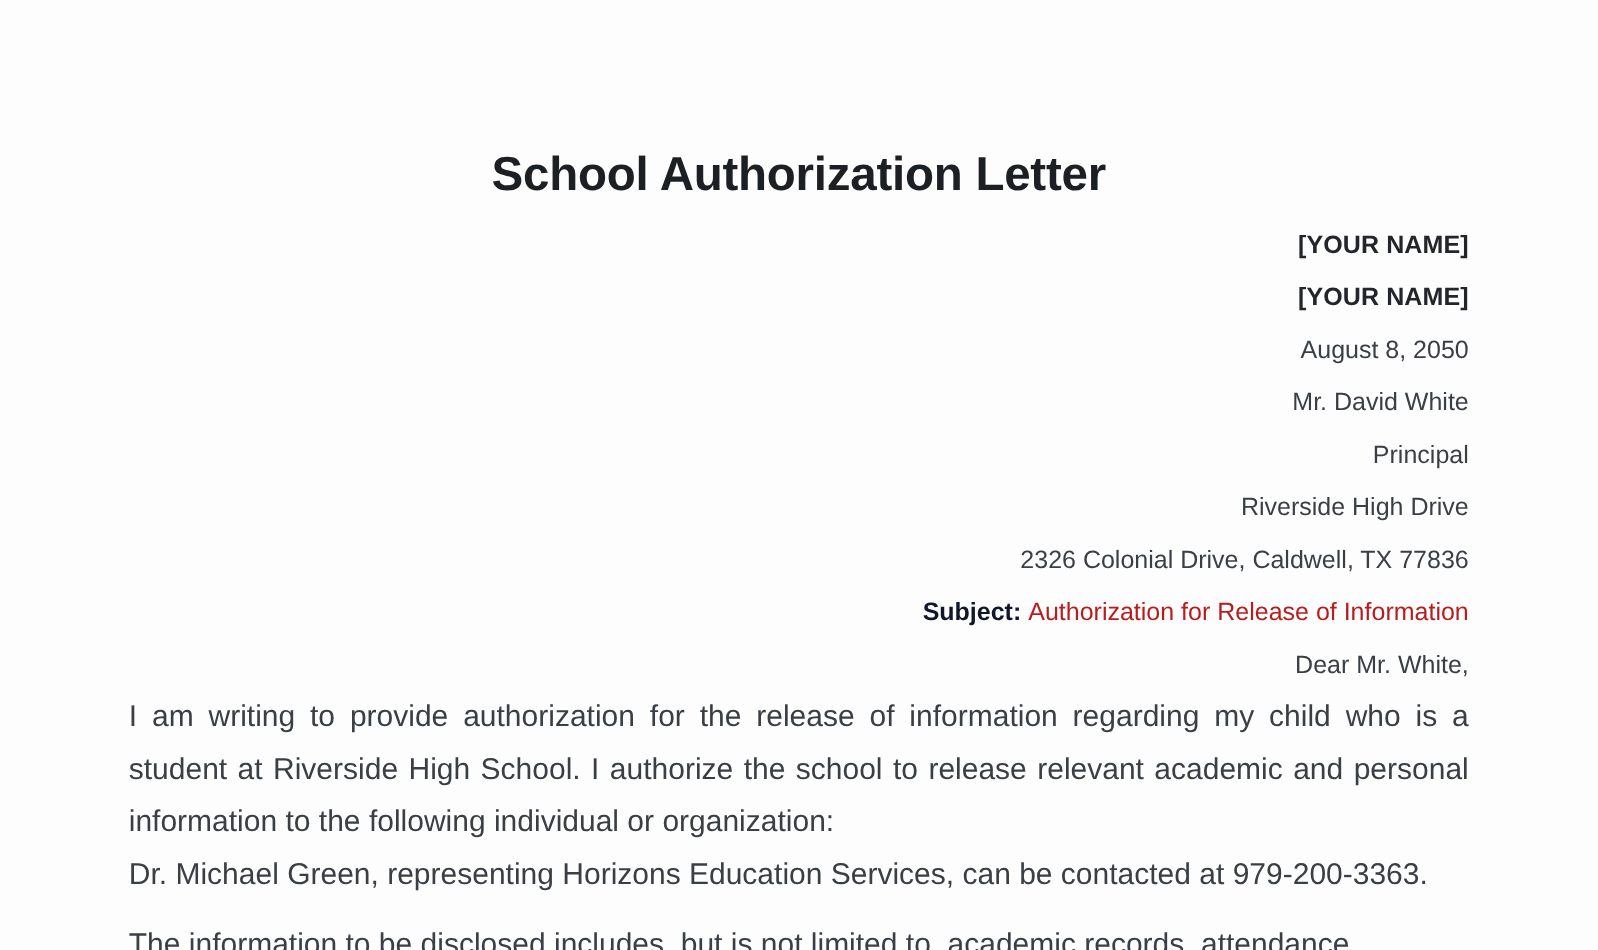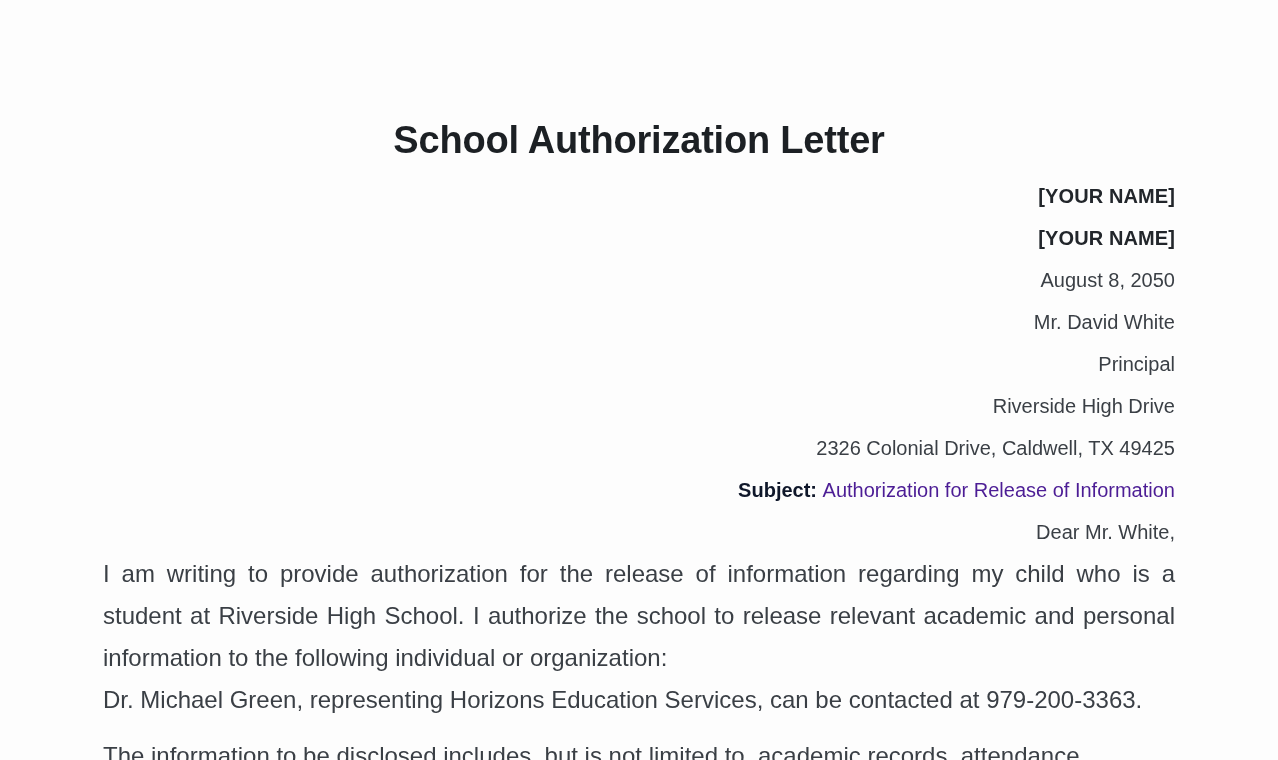--- a/index.html
+++ b/index.html
@@ -70,21 +70,21 @@
     text-justify: inter-word;
   }
 
   .subject-label {
     font-weight: 700;
     color: #0f172a;
   }
 
   .subject-value {
     font-weight: 400;
-    color: #4c1d95;
+    color: #b91c1c;
   }
 
   
   .para.clipped {
     position: absolute;
     top: 735px;
     left: 103px;
     width: 1072px;
     margin: 0;
   }
@@ -103,21 +103,21 @@
     <div class="line bold">[YOUR NAME]</div>
 
     <div class="line">August 8, 2050</div>
 
     <div class="line">Mr. David White</div>
 
     <div class="line">Principal</div>
 
     <div class="line">Riverside High Drive</div>
 
-    <div class="line">2326 Colonial Drive, Caldwell, TX 49425</div>
+    <div class="line">2326 Colonial Drive, Caldwell, TX 77836</div>
 
     <div class="line">
       <span class="subject-label">Subject:</span><span>&nbsp;</span><span class="subject-value">Authorization for Release of Information</span>
     </div>
 
     <div class="line">Dear Mr. White,</div>
 
     <div class="para">I am writing to provide authorization for the release of information regarding my child who is a student at Riverside High School. I authorize the school to release relevant academic and personal information to the following individual or organization:</div>
 
     <div class="para">Dr. Michael Green, representing Horizons Education Services, can be contacted at 979-200-3363.</div>

